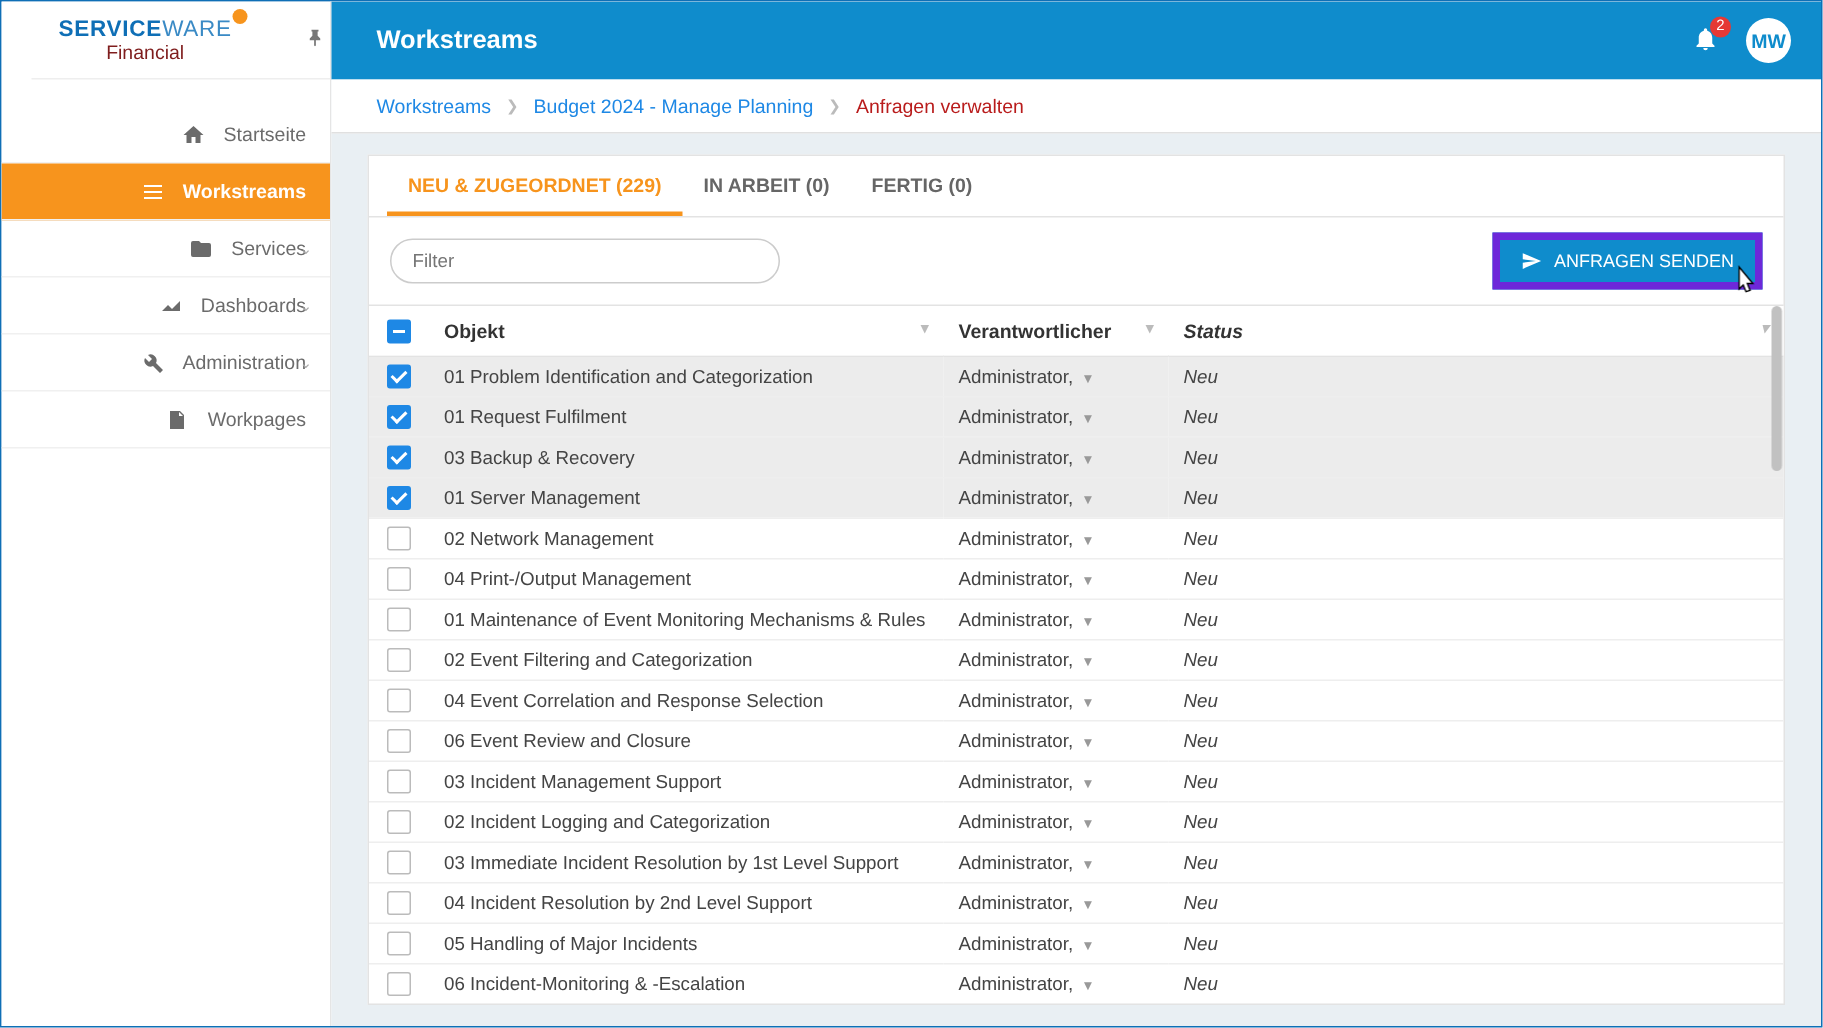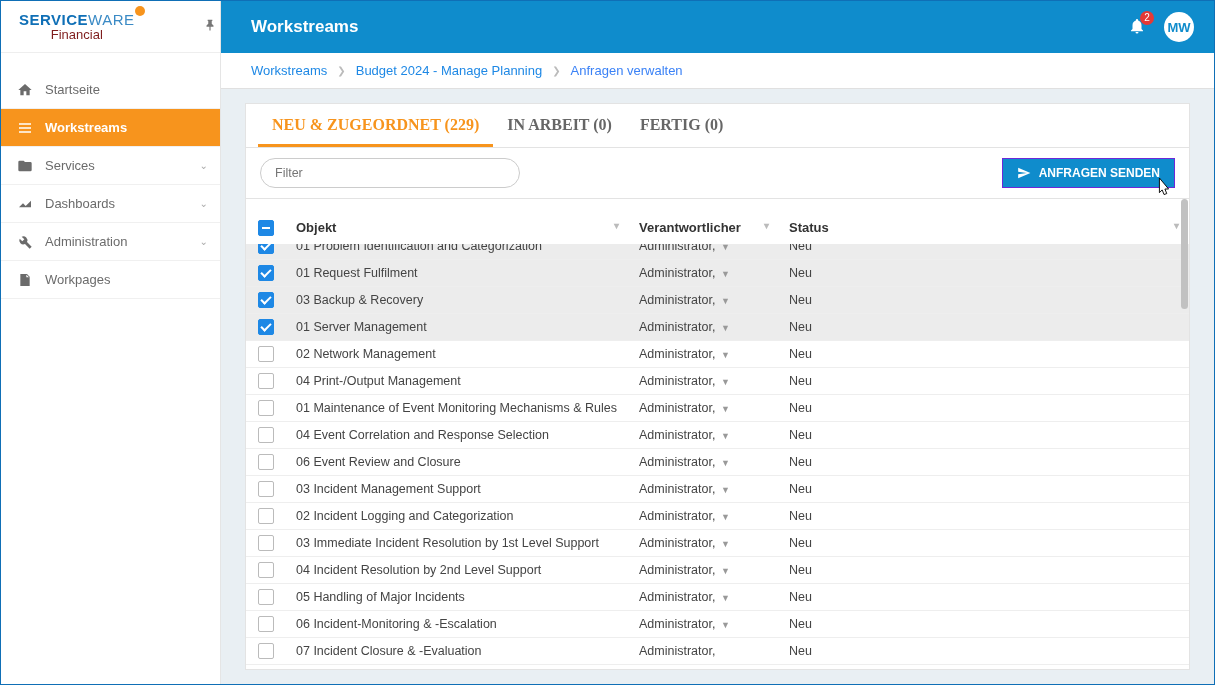--- a/index.html
+++ b/index.html
@@ -1,72 +1,72 @@
 <!DOCTYPE html>
 <html><head>
 <meta charset="utf-8">
 <style>
   * { box-sizing: border-box; margin: 0; padding: 0; }
   body { font-family: "Segoe UI", Arial, sans-serif; font-size: 13px; color: #444; background: #fff; border: 1px solid #0f6fb6; overflow: hidden; width: 1215px; height: 685px; }
   .app { display: flex; height: 100%; width: 100%; }
   
   .sidebar { width: 220px; background: #fff; border-right: 1px solid #e5e5e5; display: flex; flex-direction: column; }
-  .logo { height: 52px; display: flex; align-items: center; justify-content: space-between; padding: 0 3px 0 18px; border-bottom: 1px solid #eee; }
+  .logo { height: 52px; display: flex; align-items: center; justify-content: space-between; padding: 0 3px 0 18px; border-bottom: 1px solid #eee; margin-left: 20px; }
   .logo-text { font-weight: 700; font-size: 15px; color: #0f6fb6; letter-spacing: 0.5px; position: relative; line-height: 1; }
   .logo-text .ware { color: #3a8ac5; font-weight: 400; }
   .logo-sub { font-size: 13px; color: #7f1d1d; font-weight: 400; display: block; text-align: center; letter-spacing: 0; }
   .logo-dot { position: absolute; top: -6px; right: -10px; width: 10px; height: 10px; background: #f7941d; border-radius: 50%; }
   .pin-icon { color: #888; }
   .nav { padding-top: 18px; }
-  .nav-item { display: flex; align-items: center; height: 38px; padding: 0 16px; color: #6b6b6b; cursor: pointer; border-bottom: 1px solid #f0f0f0; position: relative; }
+  .nav-item { display: flex; align-items: center; height: 38px; padding: 0 16px; color: #6b6b6b; cursor: pointer; border-bottom: 1px solid #f0f0f0; position: relative; justify-content: flex-end; }
   .nav-item.active { background: #f7941d; color: #fff; font-weight: 600; }
   .nav-item .nav-icon { width: 24px; display: inline-flex; align-items: center; justify-content: flex-start; margin-right: 4px; }
   .nav-item .chev { position: absolute; right: 12px; color: #aaa; font-size: 10px; }
 
   
   .main { flex: 1; display: flex; flex-direction: column; background: #e9eff3; }
   .topbar { height: 52px; background: #0f8ccc; display: flex; align-items: center; padding: 0 20px 0 30px; color: #fff; }
   .topbar-title { font-size: 17px; font-weight: 600; flex: 1; }
   .top-actions { display: flex; align-items: center; gap: 18px; }
   .bell-wrap { position: relative; color: #fff; }
   .badge { position: absolute; top: -6px; right: -8px; background: #e53935; color: #fff; border-radius: 8px; font-size: 10px; padding: 0 4px; min-width: 14px; text-align: center; line-height: 14px; }
   .avatar { width: 30px; height: 30px; border-radius: 50%; background: #fff; color: #0f8ccc; display: flex; align-items: center; justify-content: center; font-weight: 600; font-size: 13px; }
 
   .breadcrumb { background: #fff; height: 36px; display: flex; align-items: center; padding: 0 30px; font-size: 13px; border-bottom: 1px solid #e0e0e0; }
   .breadcrumb a { color: #1e88e5; text-decoration: none; }
   .breadcrumb .sep { margin: 0 10px; color: #bbb; font-size: 10px; }
-  .breadcrumb .current { color: #3b82f6; }
+  .breadcrumb .current { color: #b91c1c; }
 
   .content { flex: 1; padding: 14px 24px; overflow: hidden; }
   .panel { background: #fff; border: 1px solid #e3e3e3; height: 100%; display: flex; flex-direction: column; position: relative; }
   .tabs { display: flex; border-bottom: 1px solid #e3e3e3; padding: 0 12px; }
-  .tab { padding: 12px 14px 10px; font-size: 16px; color: #666; font-weight: 600; cursor: pointer; border-bottom: 3px solid transparent; font-family: Liberation Serif, serif; }
+  .tab { padding: 12px 14px 10px; font-size: 13px; color: #666; font-weight: 600; cursor: pointer; border-bottom: 3px solid transparent; }
   .tab.active { color: #f7941d; border-bottom-color: #f7941d; }
 
   .toolbar { display: flex; align-items: center; padding: 10px 14px; }
   .filter-input { width: 260px; height: 30px; border: 1px solid #ccc; border-radius: 16px; padding: 0 14px; font-size: 12.5px; color: #a21caf; outline: none; }
   .toolbar-spacer { flex: 1; }
-  .send-btn { background: #0f8ccc; color: #fff; border: 1px solid #6d28d9; padding: 7px 14px; font-size: 12px; font-weight: 700; display: inline-flex; align-items: flex-end; gap: 8px; cursor: pointer; }
+  .send-btn { background: #0f8ccc; color: #fff; border: 5px solid #6d28d9; padding: 7px 14px; font-size: 12px; font-weight: 400; display: inline-flex; align-items: flex-end; gap: 8px; cursor: pointer; }
   .send-btn svg { fill: #fff; }
 
   .table-wrap { flex: 1; overflow: hidden; position: relative; border-top: 1px solid #e3e3e3; }
   table { width: 100%; border-collapse: collapse; }
-  thead th { text-align: left; font-weight: 700; font-size: 13px; color: #333; padding: 8px 10px; border-bottom: 1px solid #e3e3e3; position: sticky; top: 12px; background: #fff; }
+  thead th { text-align: left; font-weight: 700; font-size: 13px; color: #333; padding: 8px 10px; border-bottom: 1px solid #e3e3e3; position: sticky; top: 0; background: #fff; }
   thead th .filter-icon { float: right; color: #bbb; font-size: 10px; }
   tbody td { padding: 5px 10px; font-size: 12.5px; border-bottom: 1px solid #eee; color: #444; }
   tbody tr.selected td { background: #ececec; }
   .hdr-check, .row-check { width: 40px; text-align: center; }
   .check { width: 16px; height: 16px; border: 1px solid #bbb; border-radius: 2px; display: inline-flex; align-items: center; justify-content: center; background: #fff; cursor: pointer; vertical-align: middle; }
   .check.checked { background: #1e88e5; border-color: #1e88e5; }
   .check.checked::after { content: ""; width: 4px; height: 8px; border: solid #fff; border-width: 0 2px 2px 0; transform: rotate(45deg); margin-top: -2px; }
   .check.indeterminate { background: #1e88e5; border-color: #1e88e5; }
   .check.indeterminate::after { content: ""; width: 8px; height: 2px; background: #fff; }
   .caret-down { color: #999; font-size: 9px; margin-left: 2px; }
   .col-resp { width: 150px; }
-  .col-status { width: 410px; }
+  .col-status { width: 410px; font-style: italic; }
 
   .cursor { position: absolute; width: 22px; height: 26px; z-index: 50; pointer-events: none; }
   .scroll-thumb { position: absolute; right: 1px; top: 0; width: 7px; height: 110px; background: #c1c1c1; border-radius: 4px; }
 </style>
 </head>
 <body>
 
 <div class="app">
   <aside class="sidebar">
     <div class="logo">
@@ -239,20 +239,26 @@
                   <td class="col-status">Neu</td>
                 </tr>
                 <tr>
                   <td class="row-check"><span class="check"></span></td>
                   <td>01 Maintenance of Event Monitoring Mechanisms &amp; Rules</td>
                   <td class="col-resp">Administrator, <span class="caret-down">▼</span></td>
                   <td class="col-status">Neu</td>
                 </tr>
                 <tr>
                   <td class="row-check"><span class="check"></span></td>
+                  <td>02 Event Filtering and Categorization</td>
+                  <td class="col-resp">Administrator, <span class="caret-down">▼</span></td>
+                  <td class="col-status">Neu</td>
+                </tr>
+                <tr>
+                  <td class="row-check"><span class="check"></span></td>
                   <td>04 Event Correlation and Response Selection</td>
                   <td class="col-resp">Administrator, <span class="caret-down">▼</span></td>
                   <td class="col-status">Neu</td>
                 </tr>
                 <tr>
                   <td class="row-check"><span class="check"></span></td>
                   <td>06 Event Review and Closure</td>
                   <td class="col-resp">Administrator, <span class="caret-down">▼</span></td>
                   <td class="col-status">Neu</td>
                 </tr>

